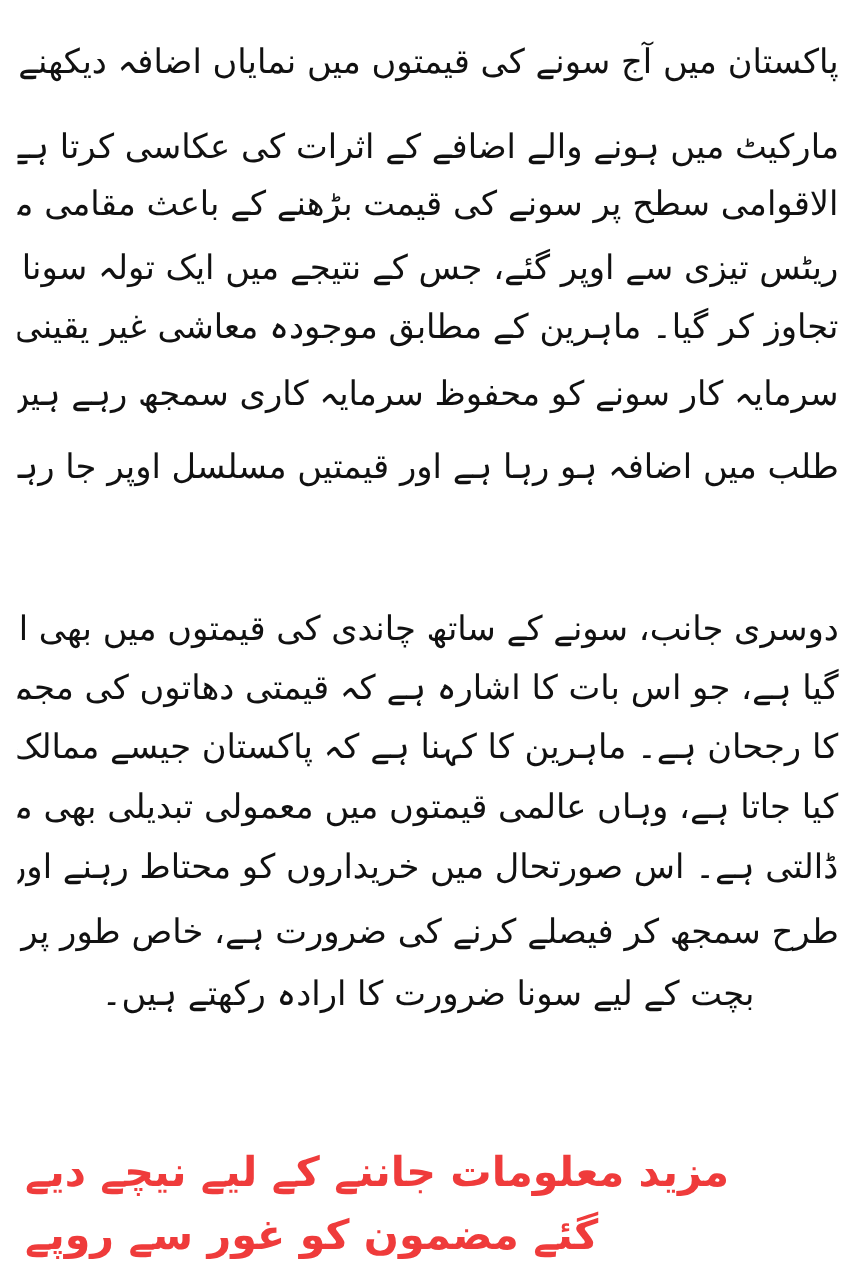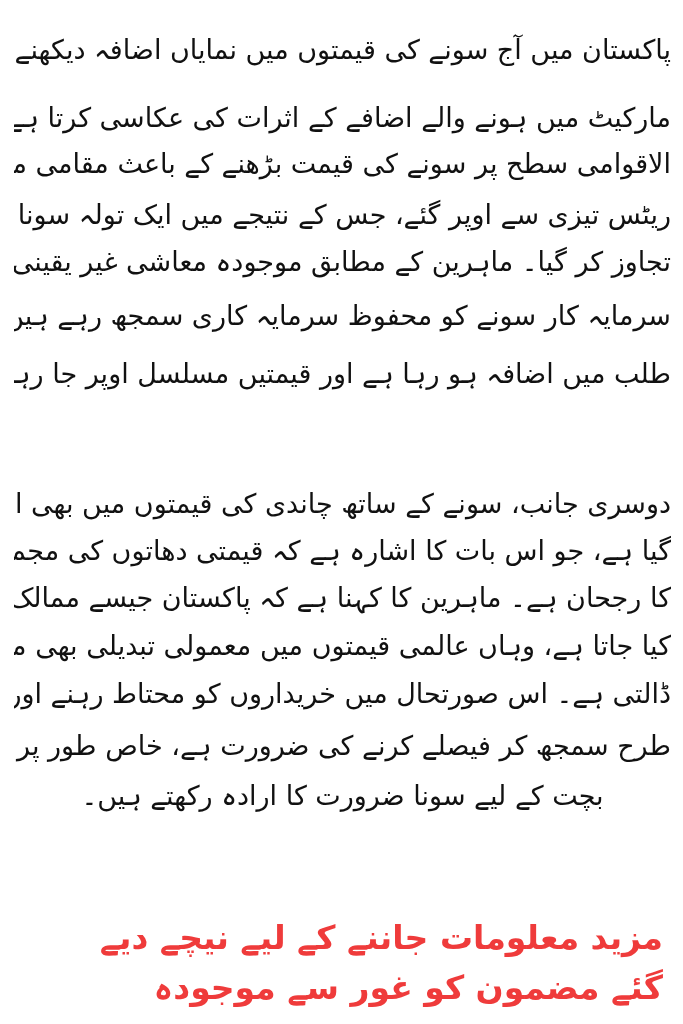--- a/index.html
+++ b/index.html
@@ -45,21 +45,21 @@
     }
     .cta-line {
       position: absolute;
       left: 20px;
       right: 20px;
       height: 52px;
       line-height: 52px;
       font-size: 33px;
       font-weight: bold;
       color: #ef3b3b;
-      text-align: right;
+      text-align: left;
       direction: rtl;
       white-space: nowrap;
       overflow: hidden;
       font-family: "DejaVu Sans", sans-serif;
     }
   </style>
 </head>
 <body>
 
 <div class="article">
@@ -79,16 +79,16 @@
     <div class="line justify" style="top:527px;">گیا ہے، جو اس بات کا اشارہ ہے کہ قیمتی دھاتوں کی مجموعی مارکیٹ میں تیزی</div>
     <div class="line justify" style="top:574px;">کا رجحان ہے۔ ماہرین کا کہنا ہے کہ پاکستان جیسے ممالک میں جہاں سونا درآمد</div>
     <div class="line justify" style="top:622px;">کیا جاتا ہے، وہاں عالمی قیمتوں میں معمولی تبدیلی بھی مقامی ریٹس پر بڑا اثر</div>
     <div class="line justify" style="top:670px;">ڈالتی ہے۔ اس صورتحال میں خریداروں کو محتاط رہنے اور مارکیٹ کو اچھی</div>
     <div class="line justify" style="top:722px;">طرح سمجھ کر فیصلے کرنے کی ضرورت ہے، خاص طور پر وہ افراد جو شادیوں یا</div>
     <div class="line center" style="top:772px;">بچت کے لیے سونا ضرورت کا ارادہ رکھتے ہیں۔</div>
   </div>
 
   <div>
     <div class="cta-line" style="top:912px;">مزید معلومات جاننے کے لیے نیچے دیے</div>
-    <div class="cta-line" style="top:962px;">گئے مضمون کو غور سے موجودہ</div>
+    <div class="cta-line" style="top:962px;">گئے مضمون کو غور سے روپے</div>
   </div>
 
 </div>
 
 </body></html>

